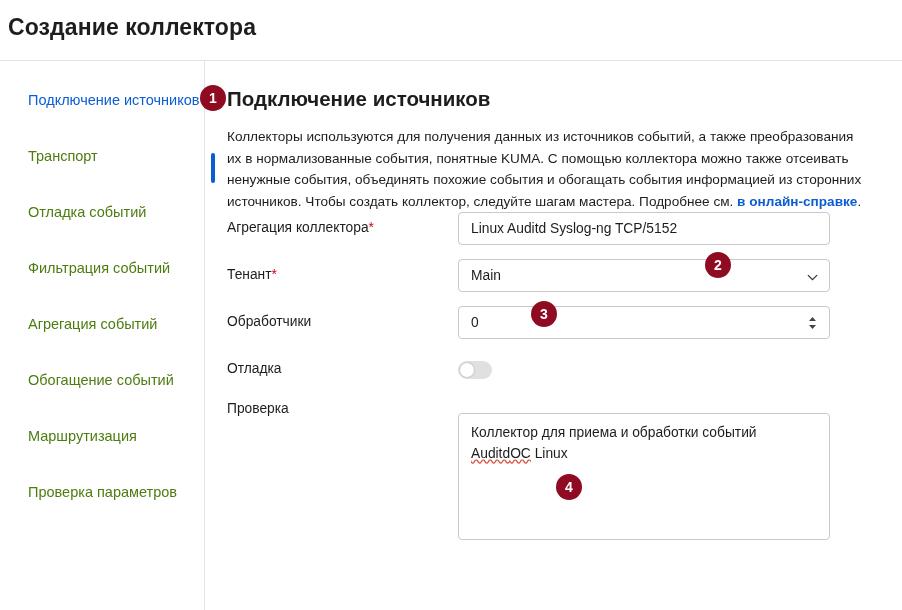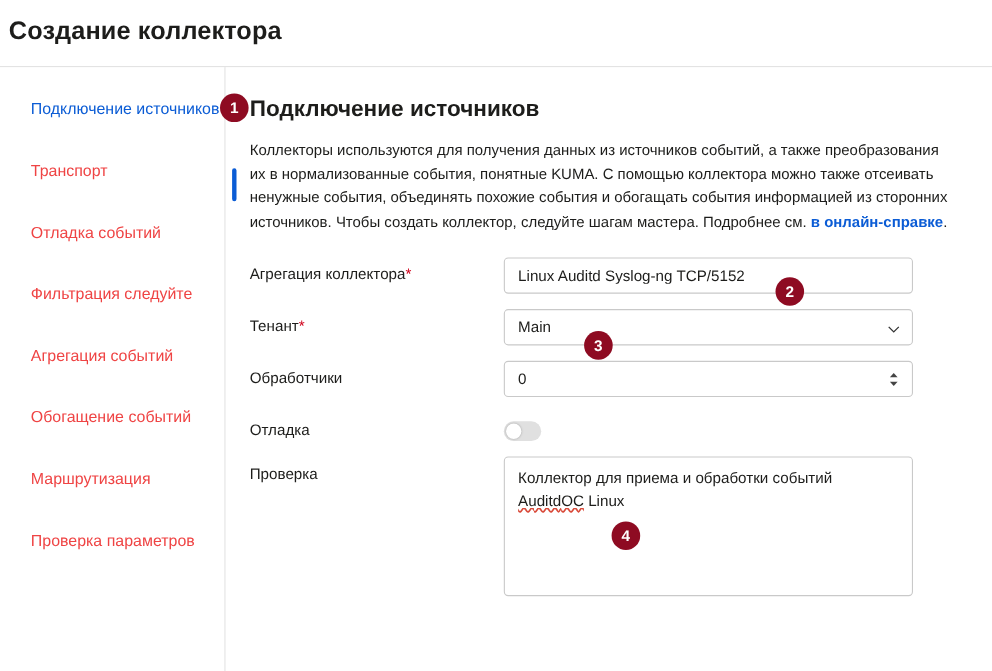--- a/index.html
+++ b/index.html
@@ -50,21 +50,21 @@
     border-right: 1px solid #e3e3e3;
     position: relative;
   }
   .steps {
     list-style: none;
     margin: 0;
     padding: 0;
   }
   .step {
     font-size: 14.5px;
-    color: #ef4444;
+    color: #4d7c0f;
     padding: 0 0 0 28px;
     height: 56px;
     line-height: 20px;
     display: flex;
     align-items: flex-start;
     cursor: pointer;
   }
   .step.active {
     color: #0b5cd5;
   }
@@ -78,21 +78,20 @@
     font-size: 20.5px;
     font-weight: bold;
     color: #1d1d1b;
     margin: 0 0 15px 0;
   }
   .section-desc {
     font-size: 13.6px;
     line-height: 21.5px;
     color: #1d1d1b;
     width: 640px;
-    margin-bottom: 22px;
   }
   .section-desc a {
     color: #0b5cd5;
     font-weight: bold;
     text-decoration: none;
   }
   .form-row {
     display: flex;
     align-items: flex-start;
     margin-bottom: 14px;
@@ -234,21 +233,21 @@
   <div class="page-title">Создание коллектора</div>
   <div class="title-divider"></div>
 
   <div class="body-area">
 
     <div class="sidebar">
       <ul class="steps">
         <li class="step active">Подключение источников</li>
         <li class="step">Транспорт</li>
         <li class="step">Отладка событий</li>
-        <li class="step">Фильтрация следуйте</li>
+        <li class="step">Фильтрация событий</li>
         <li class="step">Агрегация событий</li>
         <li class="step">Обогащение событий</li>
         <li class="step">Маршрутизация</li>
         <li class="step">Проверка параметров</li>
       </ul>
       <div class="step-marker"></div>
     </div>
 
     <div class="content">
 
@@ -302,21 +301,21 @@
         <div class="form-label">Отладка</div>
         <div class="field-wrap">
           <div class="toggle">
             <div class="knob"></div>
           </div>
         </div>
       </div>
 
       <div class="form-row">
         <div class="form-label">Проверка</div>
-        <div class="field-wrap" style="height:127px;">
+        <div class="field-wrap" style="height:127px;margin-top:20px;">
           <div class="desc-render"><span>Коллектор для приема и обработки событий </span><span class="spell">Auditd</span><span class="spell">ОС</span><span> Linux</span></div>
         </div>
       </div>
 
     </div>
   </div>
 
   <div class="badge" id="badge1">1</div>
   <div class="badge" id="badge2">2</div>
   <div class="badge" id="badge3">3</div>

